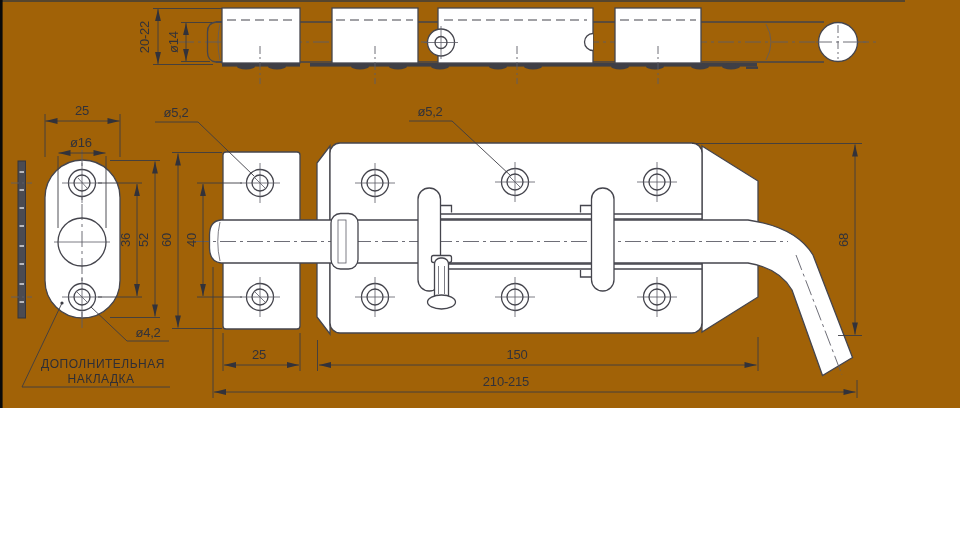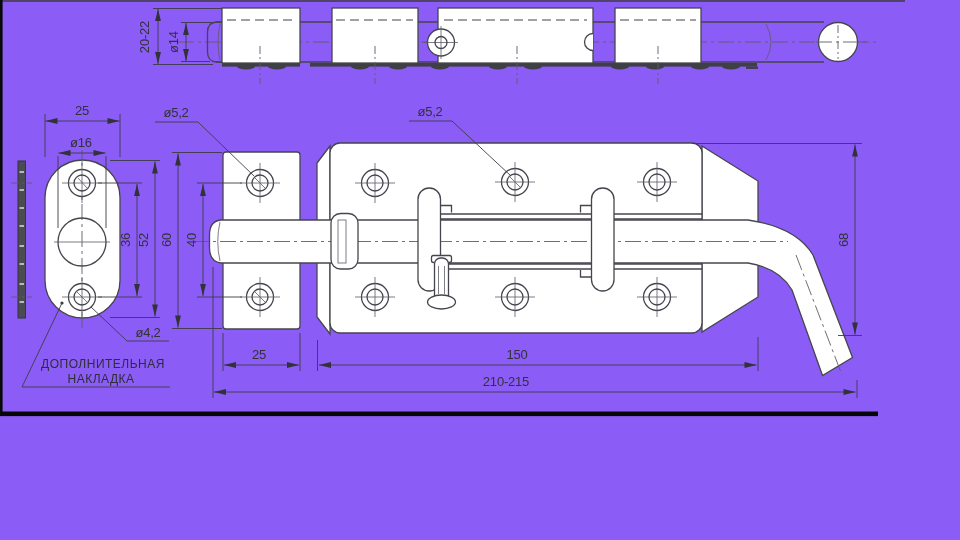--- a/index.html
+++ b/index.html
@@ -1,16 +1,16 @@
 <!DOCTYPE html>
 <html><head>
 <meta charset="utf-8">
 <style>
   html,body{margin:0;padding:0;background:#ffffff;}
-  .page{position:relative;width:960px;height:540px;background:#8b5cf6;overflow:hidden;
+  .page{position:relative;width:960px;height:408px;background:#a16207;overflow:hidden;
         font-family:"Liberation Sans",sans-serif;}
   svg text{fill:#32323a;font-family:"Liberation Sans",sans-serif;font-size:13px;letter-spacing:-0.2px;}
   svg text.note{font-size:12px;letter-spacing:0.5px;fill:#2e2e36;}
   .ln  {stroke:#45454d;stroke-width:1.3;fill:none;}
   .lnf {stroke:#45454d;stroke-width:1.3;fill:#ffffff;}
   .thin{stroke:#5c5c66;stroke-width:0.8;fill:none;}
   .cl  {stroke:#5e5e68;stroke-width:0.9;fill:none;stroke-dasharray:16 4 3 4;}
   .cls {stroke:#5e5e68;stroke-width:0.9;fill:none;stroke-dasharray:8 3 2 3;}
   .dsh {stroke:#45454d;stroke-width:1.1;fill:none;stroke-dasharray:9 5;}
   .dim {stroke:#3c3c44;stroke-width:0.9;fill:none;}

